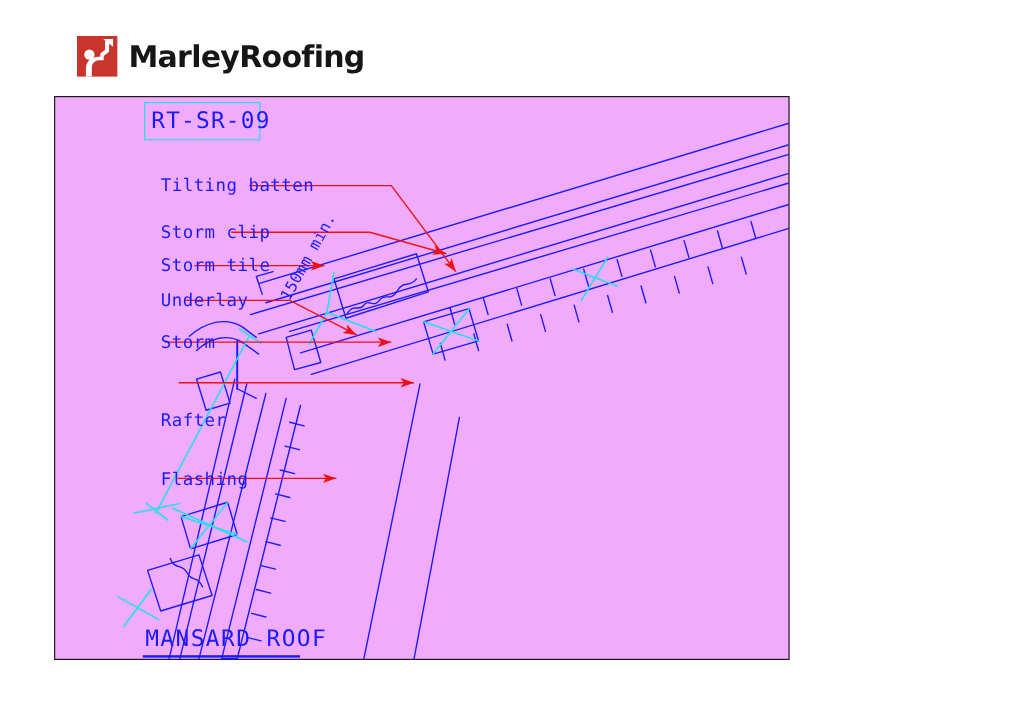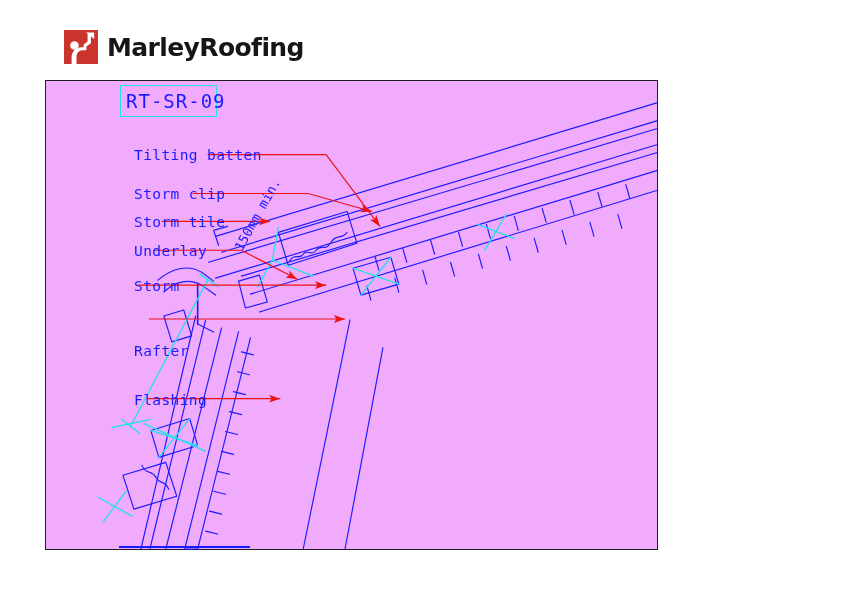--- a/index.html
+++ b/index.html
@@ -238,15 +238,16 @@
     <div class="cadtext label" style="left:88px;top:198px;">Storm</div>
     <div class="cadtext label" style="left:88px;top:232px;margin-top:31px;">Rafter</div>
     <div class="cadtext label" style="left:88px;top:312px;">Flashing</div>
   </div>
 
   <div class="titlebox"></div>
   <div class="cadtext titletext">RT-SR-09</div>
 
   <div class="cadtext dimtext">150mm min.</div>
 
+  <div class="cadtext sheettitle">MANSARD ROOF</div>
   <div class="sheettitle-rule"></div>
 
 </div>
 
 </body></html>

